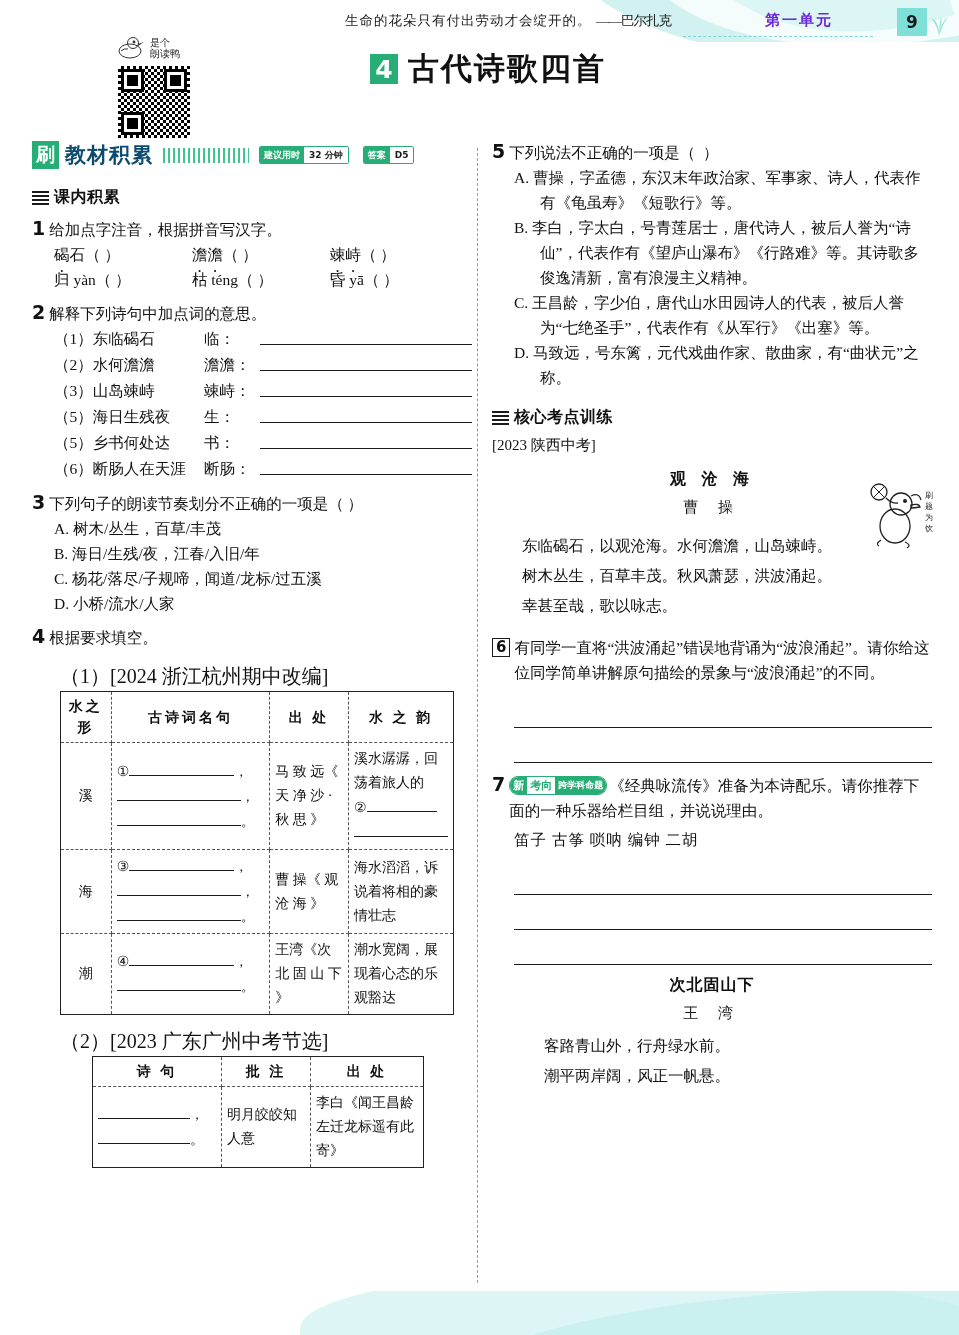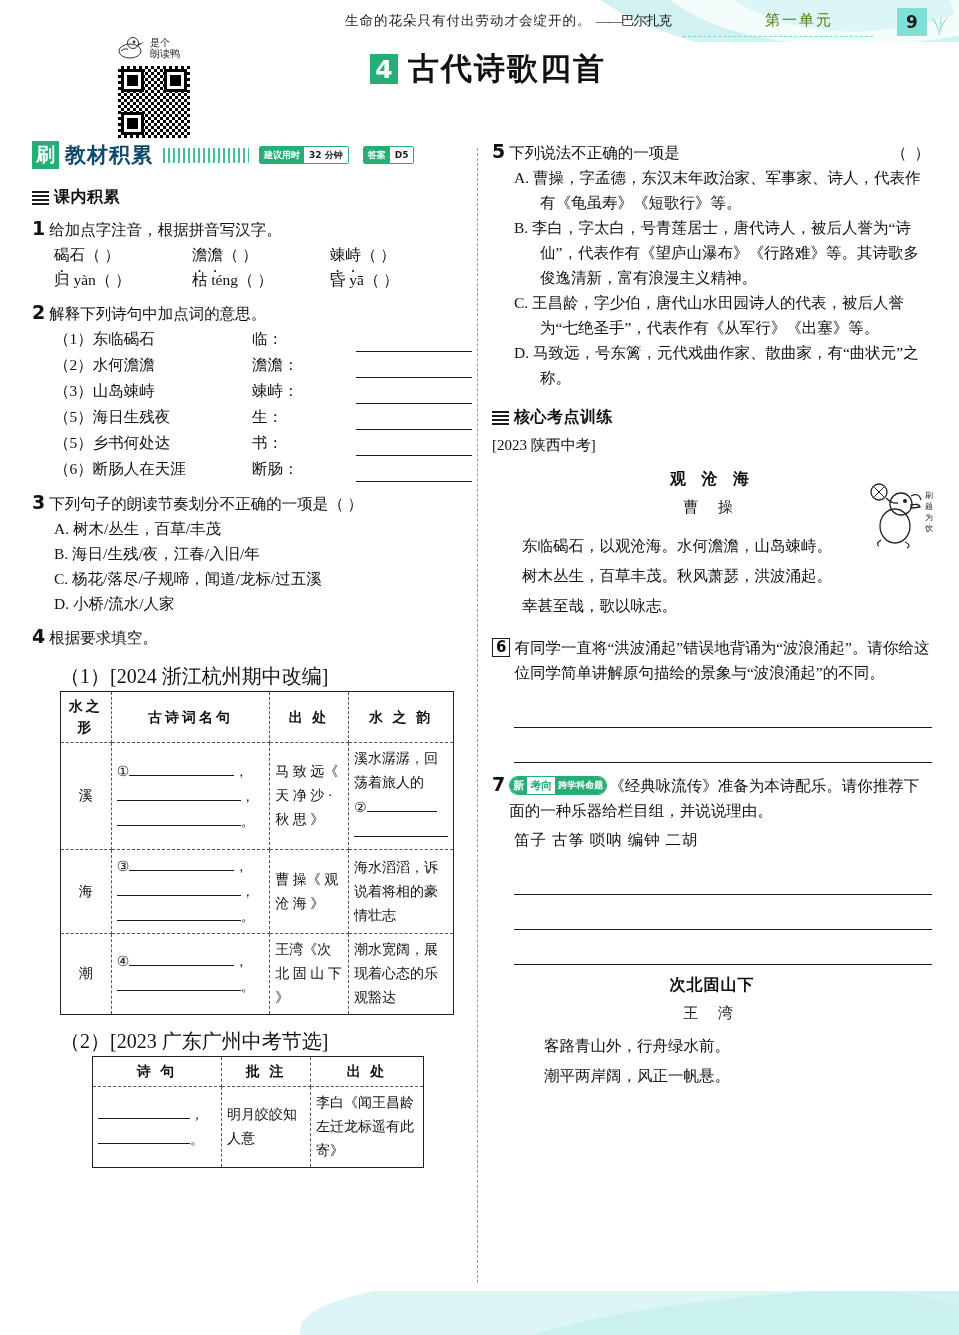--- a/index.html
+++ b/index.html
@@ -56,23 +56,23 @@
     border-radius: 0 0 0 100%;
     transform: rotate(-18deg);
     opacity: .9;
   }
   .unit-label {
     position: absolute;
     top: 11px;
     right: 126px;
     font-size: 15px;
     letter-spacing: 2px;
-    color: #4d7c0f;
-    font-family: "DejaVu Sans", sans-serif;
-    font-weight: normal;
+    color: #6d28d9;
+    font-family: "DejaVu Sans", sans-serif;
+    font-weight: bold;
   }
   .unit-rule {
     position: absolute;
     top: 36px;
     right: 86px;
     width: 190px;
     height: 0;
     border-top: 1px dashed #7fd4d0;
   }
 
@@ -279,23 +279,22 @@
     content: "·";
     position: absolute;
     left: 50%; bottom: -11px;
     transform: translateX(-50%);
     font-size: 17px;
     line-height: 4px;
   }
 
   .fill-row {
     display: flex;
-    align-items: flex-end;
+    align-items: flex-start;
     line-height: 26px;
-    gap: 48px;
   }
   .fill-label { width: 150px; }
   .fill-key { width: 56px; }
   .fill-line {
     flex: 1 1 auto;
     border-bottom: 1px solid #1b1b1b;
     height: 18px;
   }
   .blank-under {
     display: inline-block;
@@ -658,21 +657,21 @@
     </table>
     </div>
   </div>
 </div>
 
 <div class="col col-right">
 
   <div class="q" style="margin-top:0">
     <div class="q-head">
       <span class="q-num">5</span>
-      <span class="q-text" style="display:flex;justify-content:space-between;">
+      <span class="q-text" style="display:flex;justify-content:flex-start;">
         <span>下列说法不正确的一项是</span>
         <span class="paren">（      ）</span>
       </span>
     </div>
     <div class="q-body">
       <div class="opt opt-ind">A. 曹操，字孟德，东汉末年政治家、军事家、诗人，代表作有《龟虽寿》《短歌行》等。</div>
       <div class="opt opt-ind">B. 李白，字太白，号青莲居士，唐代诗人，被后人誉为“诗仙”，代表作有《望庐山瀑布》《行路难》等。其诗歌多俊逸清新，富有浪漫主义精神。</div>
       <div class="opt opt-ind">C. 王昌龄，字少伯，唐代山水田园诗人的代表，被后人誉为“七绝圣手”，代表作有《从军行》《出塞》等。</div>
       <div class="opt opt-ind">D. 马致远，号东篱，元代戏曲作家、散曲家，有“曲状元”之称。</div>
     </div>

